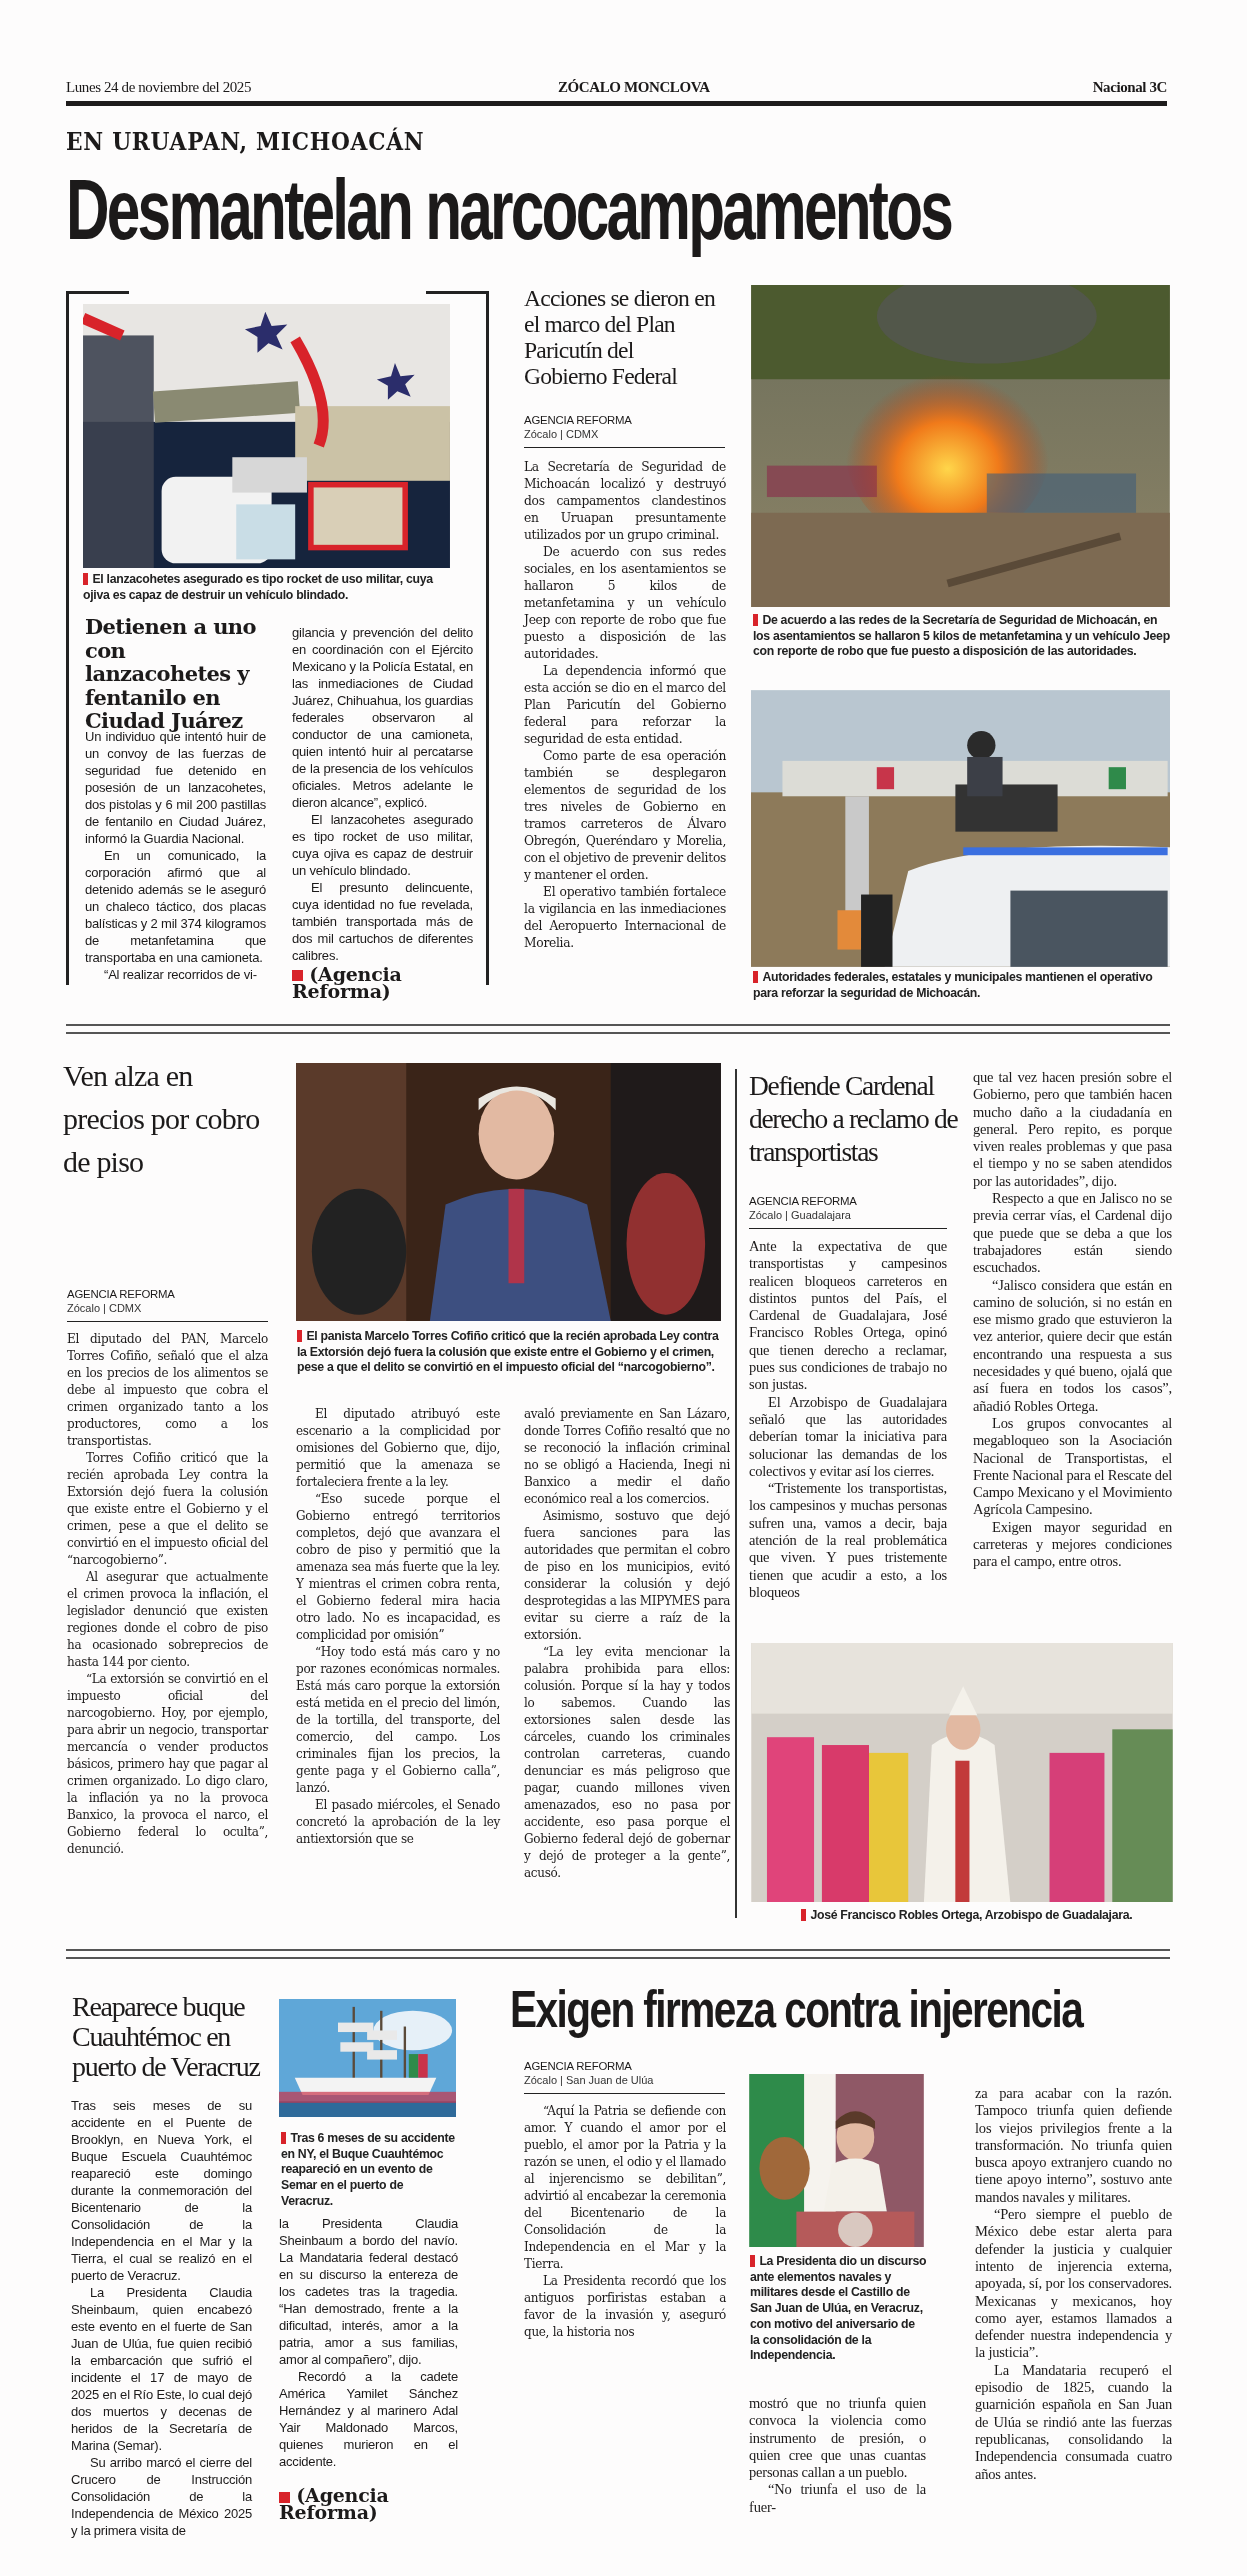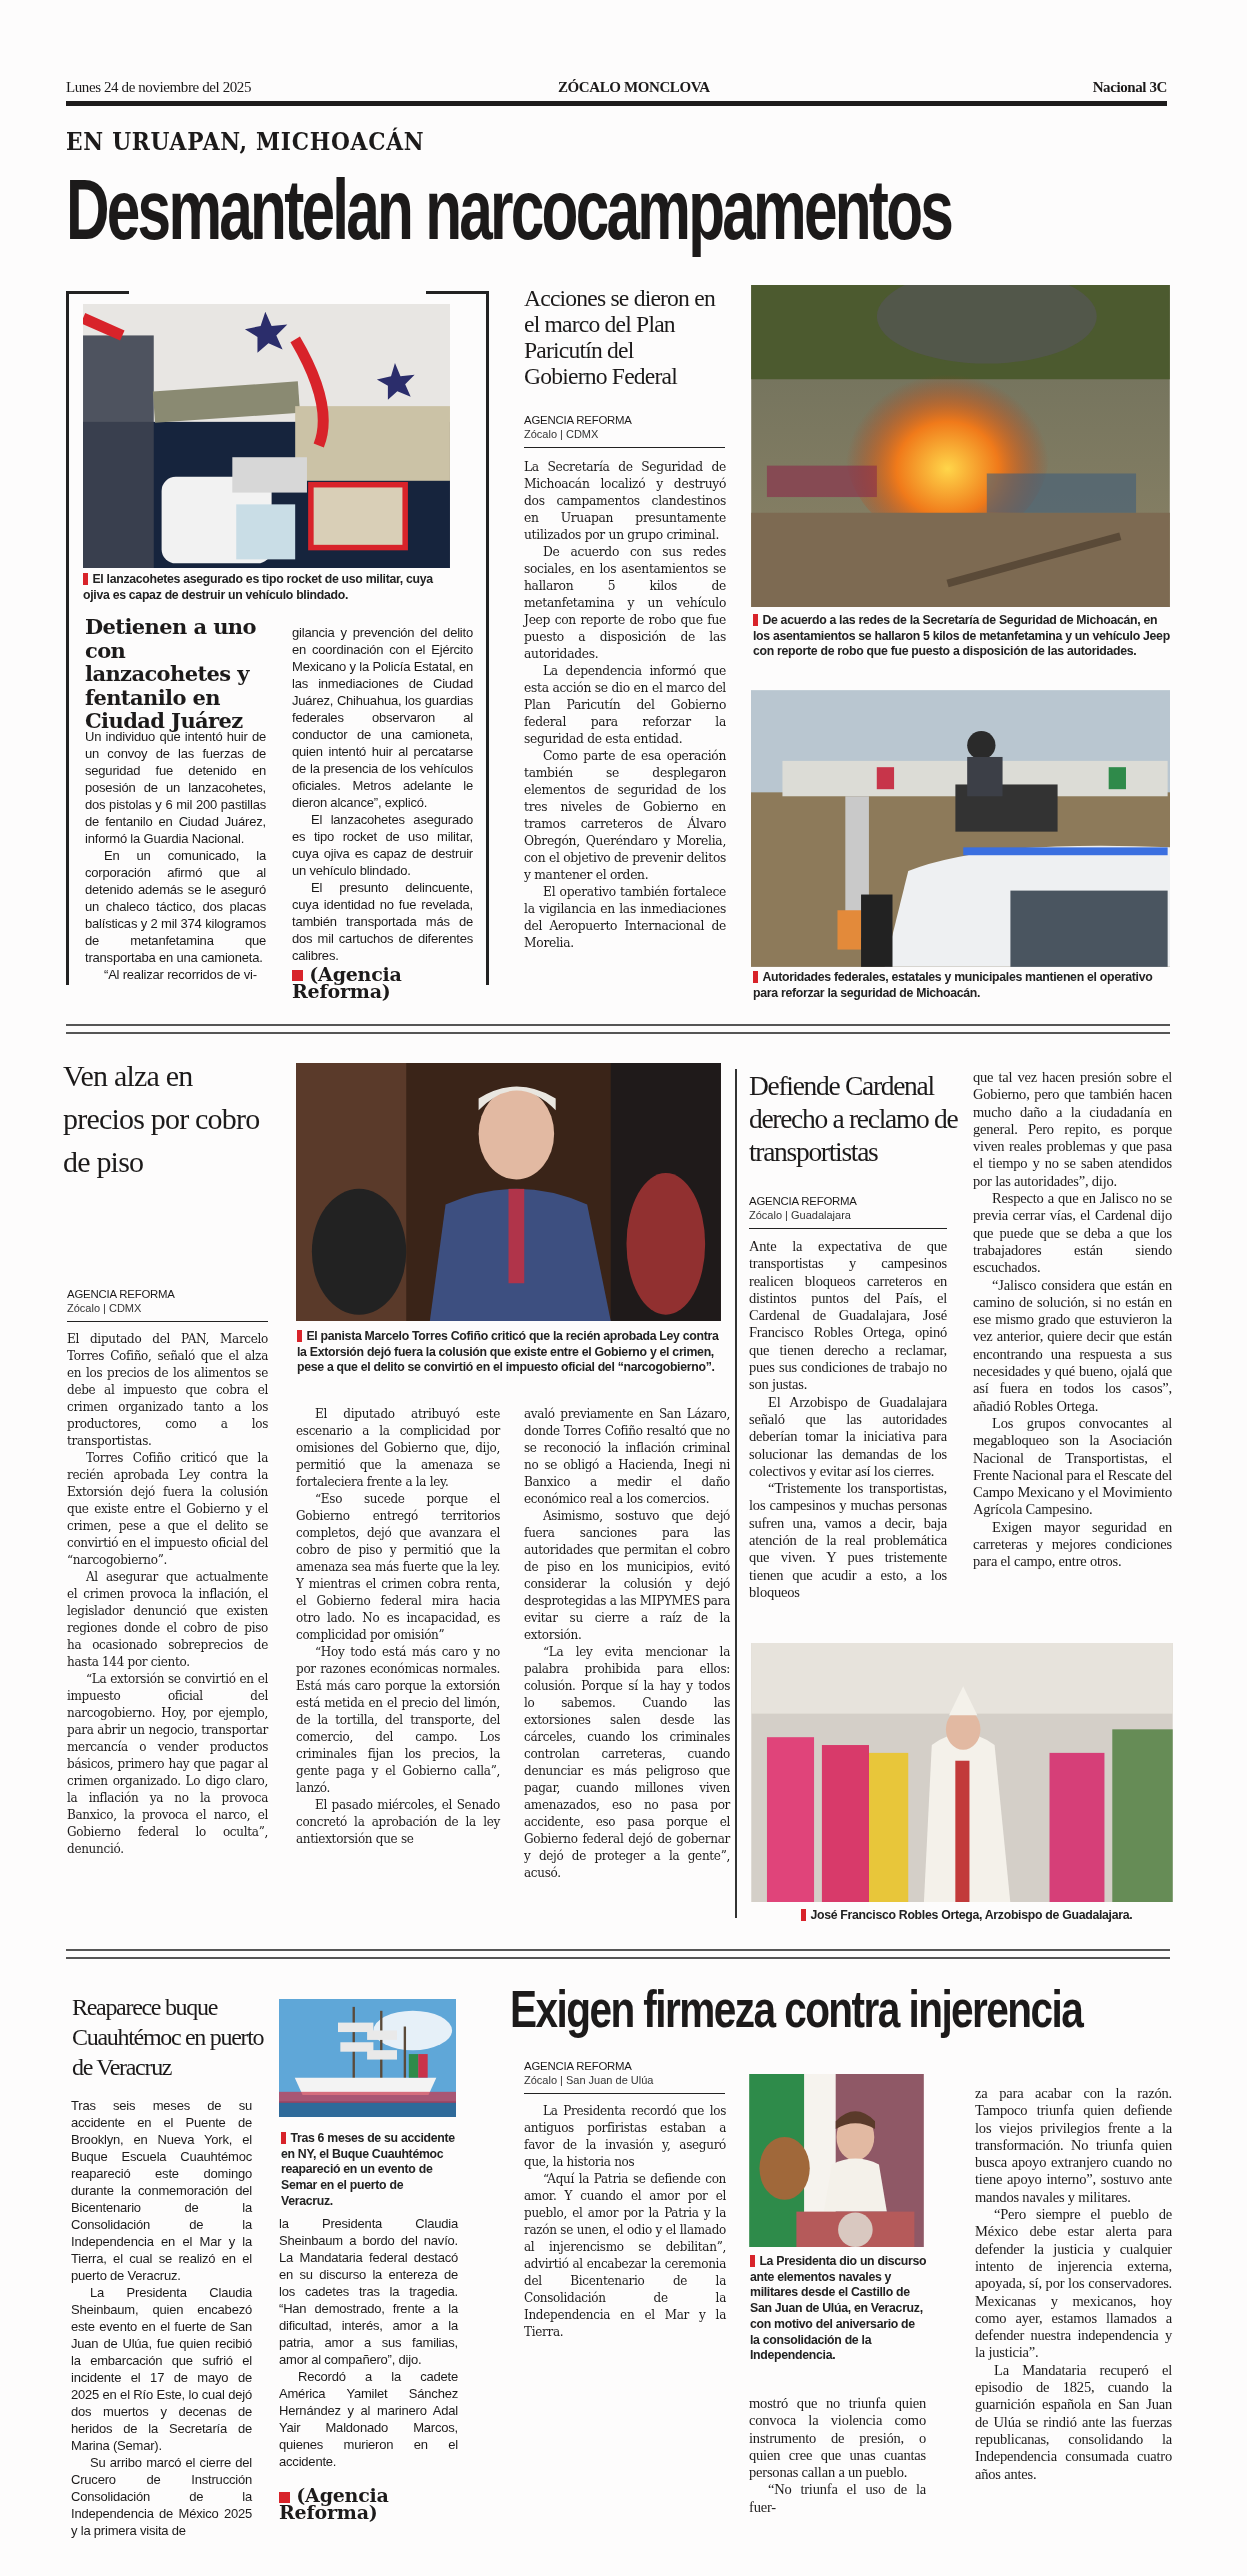--- a/index.html
+++ b/index.html
@@ -220,21 +220,21 @@
     <ellipse cx="270" cy="110" rx="22" ry="26" fill="#e2b9a2"></ellipse>
     <path d="M252 92 L270 55 L288 92 Z" fill="#f4f1ea"></path>
     <rect x="460" y="110" width="77" height="220" fill="#4a7a3a" opacity="0.8"></rect>
   </svg>
 </div>
 <div class="caption" style="left:753px; top:1908px; width:421px;padding-left:48px;"><span class="mark"></span><span>José Francisco Robles Ortega, Arzobispo de Guadalajara.</span></div>
 
 <div class="rule-h" style="left:66px; top:1949px; width:1104px;"></div>
 <div class="rule-h" style="left:66px; top:1957px; width:1104px;"></div>
 
-<div class="deck" style="left:72px; top:1992px; width:204px; font-size:24px; line-height:30px; letter-spacing:-1.3px;">Reaparece buque Cuauhtémoc en puerto de Veracruz</div>
+<div class="deck" style="left:72px; top:1992px; width:204px; font-size:28px; line-height:30px; letter-spacing:-1.3px;">Reaparece buque Cuauhtémoc en puerto de Veracruz</div>
 <div class="col col-sans" style="left:71px; top:2097px; width:181px; font-size:13px;">
   <p class="noind">Tras seis meses de su accidente en el Puente de Brooklyn, en Nueva York, el Buque Escuela Cuauhtémoc reapareció este domingo durante la conmemoración del Bicentenario de la Consolidación de la Independencia en el Mar y la Tierra, el cual se realizó en el puerto de Veracruz.</p>
   <p>La Presidenta Claudia Sheinbaum, quien encabezó este evento en el fuerte de San Juan de Ulúa, fue quien recibió la embarcación que sufrió el incidente el 17 de mayo de 2025 en el Río Este, lo cual dejó dos muertos y decenas de heridos de la Secretaría de Marina (Semar).</p>
   <p>Su arribo marcó el cierre del Crucero de Instrucción Consolidación de la Independencia de México 2025 y la primera visita de</p>
 </div>
 
 <div class="photo" style="left:279px; top:1999px; width:177px; height:118px;">
   <svg width="177" height="118" viewBox="0 0 225 150">
     <rect width="225" height="150" fill="#5fa7d8"></rect>
     <ellipse cx="170" cy="40" rx="50" ry="25" fill="#e6f0f8"></ellipse>
@@ -260,22 +260,22 @@
   <div class="credit" style="margin-top:17.3px;"><span class="sq"></span><span>(Agencia Reforma)</span></div>
 </div>
 
 <div class="abs" style="left:510px; top:1983px; font-family:'Liberation Sans',sans-serif; font-weight:bold; font-size:52px; letter-spacing:-2px; line-height:1; transform:scaleX(0.78); transform-origin:left; white-space:nowrap;">Exigen firmeza contra injerencia</div>
 <div class="abs" style="left:524px; top:2060px; width:201px;">
   <div class="agency">AGENCIA REFORMA</div>
   <div class="place">Zócalo | San Juan de Ulúa</div>
   <div class="byline-rule"></div>
 </div>
 <div class="col col-serif" style="left:524px; top:2103px; width:202px;">
+  <p>“Aquí la Patria se defiende con amor. Y cuando el amor por el pueblo, el amor por la Patria y la razón se unen, el odio y el llamado al injerencismo se debilitan”, advirtió al encabezar la ceremonia del Bicentenario de la Consolidación de la Independencia en el Mar y la Tierra.</p>
   <p>La Presidenta recordó que los antiguos porfiristas estaban a favor de la invasión y, aseguró que, la historia nos</p>
-  <p>“Aquí la Patria se defiende con amor. Y cuando el amor por el pueblo, el amor por la Patria y la razón se unen, el odio y el llamado al injerencismo se debilitan”, advirtió al encabezar la ceremonia del Bicentenario de la Consolidación de la Independencia en el Mar y la Tierra.</p>
 </div>
 
 <div class="photo" style="left:749px; top:2074px; width:175px; height:173px;">
   <svg width="175" height="173" viewBox="0 0 222 220">
     <rect width="222" height="220" fill="#ebe6e2"></rect>
     <rect x="0" y="0" width="70" height="220" fill="#2e8b4a"></rect>
     <rect x="70" y="0" width="40" height="220" fill="#f6f3ee"></rect>
     <rect x="110" y="0" width="112" height="220" fill="#8f5866"></rect>
     <ellipse cx="45" cy="120" rx="32" ry="40" fill="#a0683a"></ellipse>
     <ellipse cx="135" cy="80" rx="24" ry="30" fill="#e2b9a2"></ellipse>

